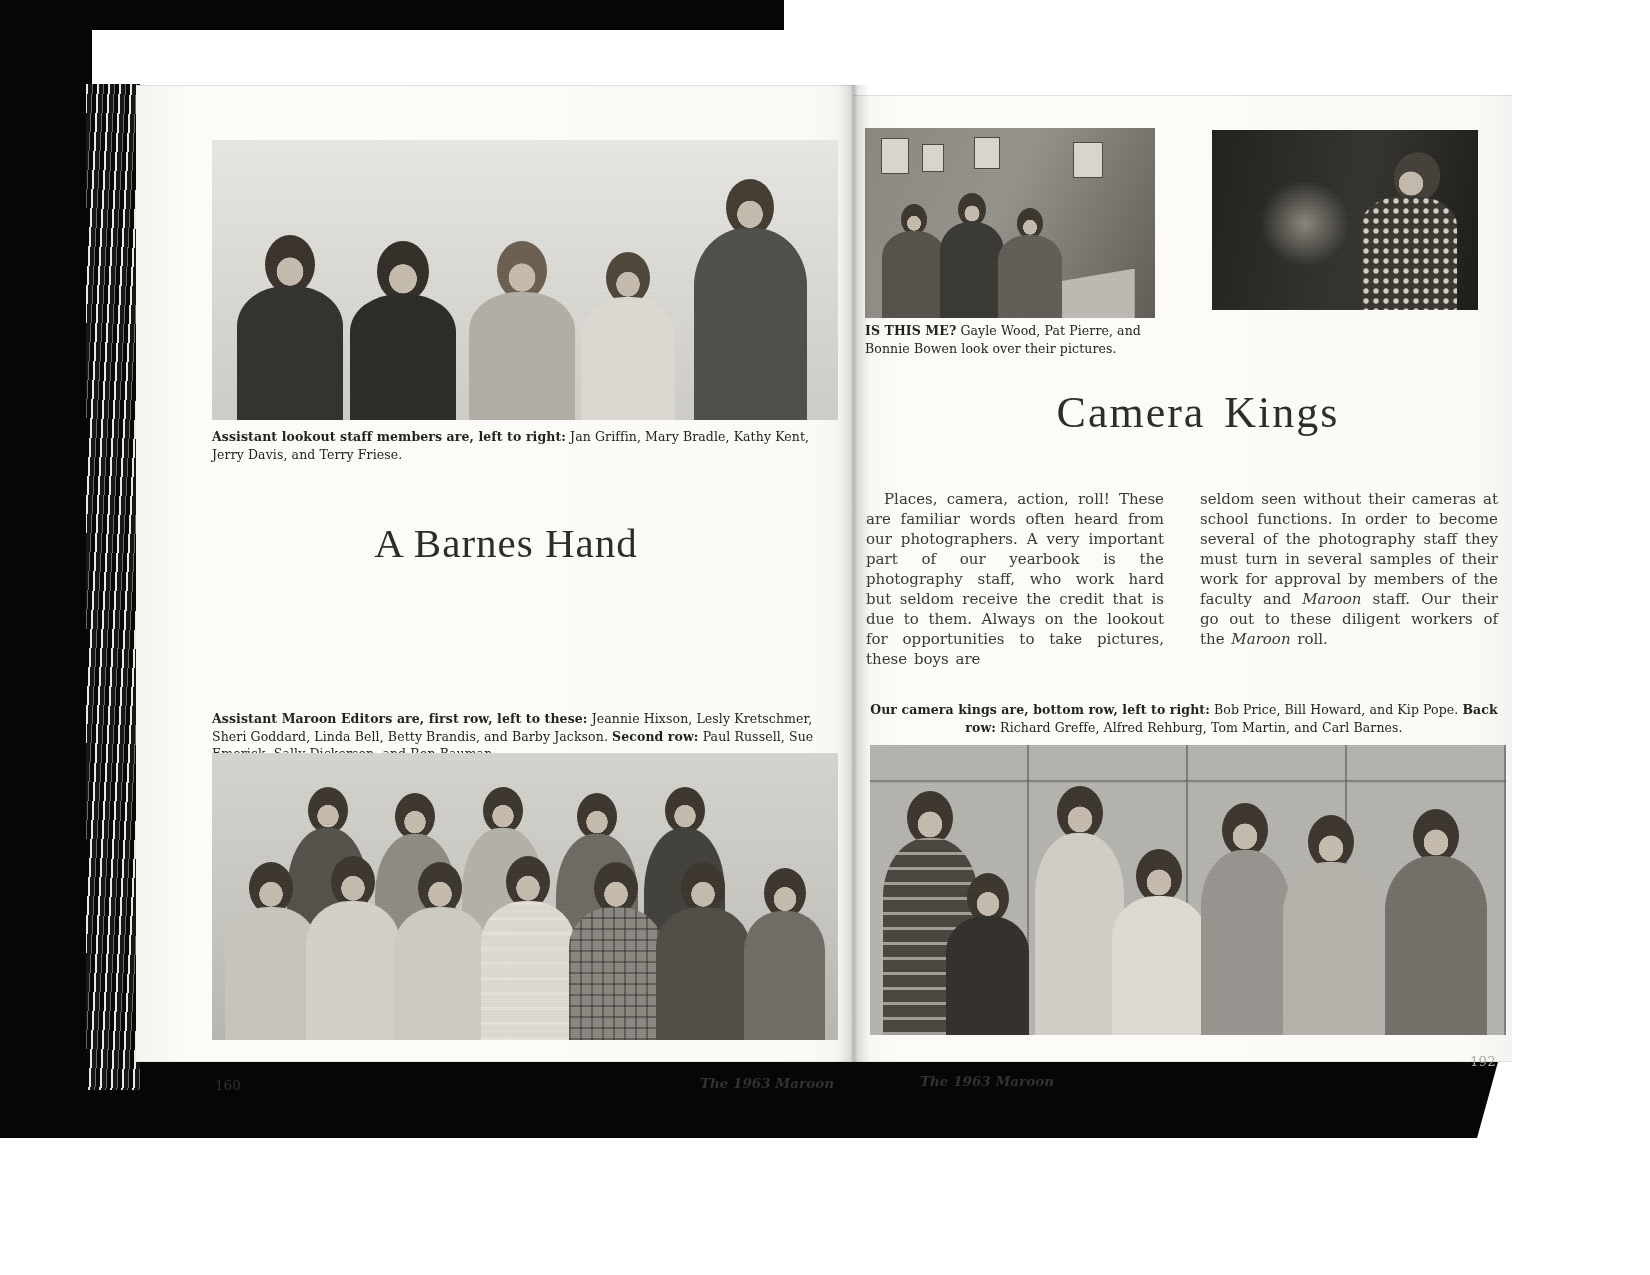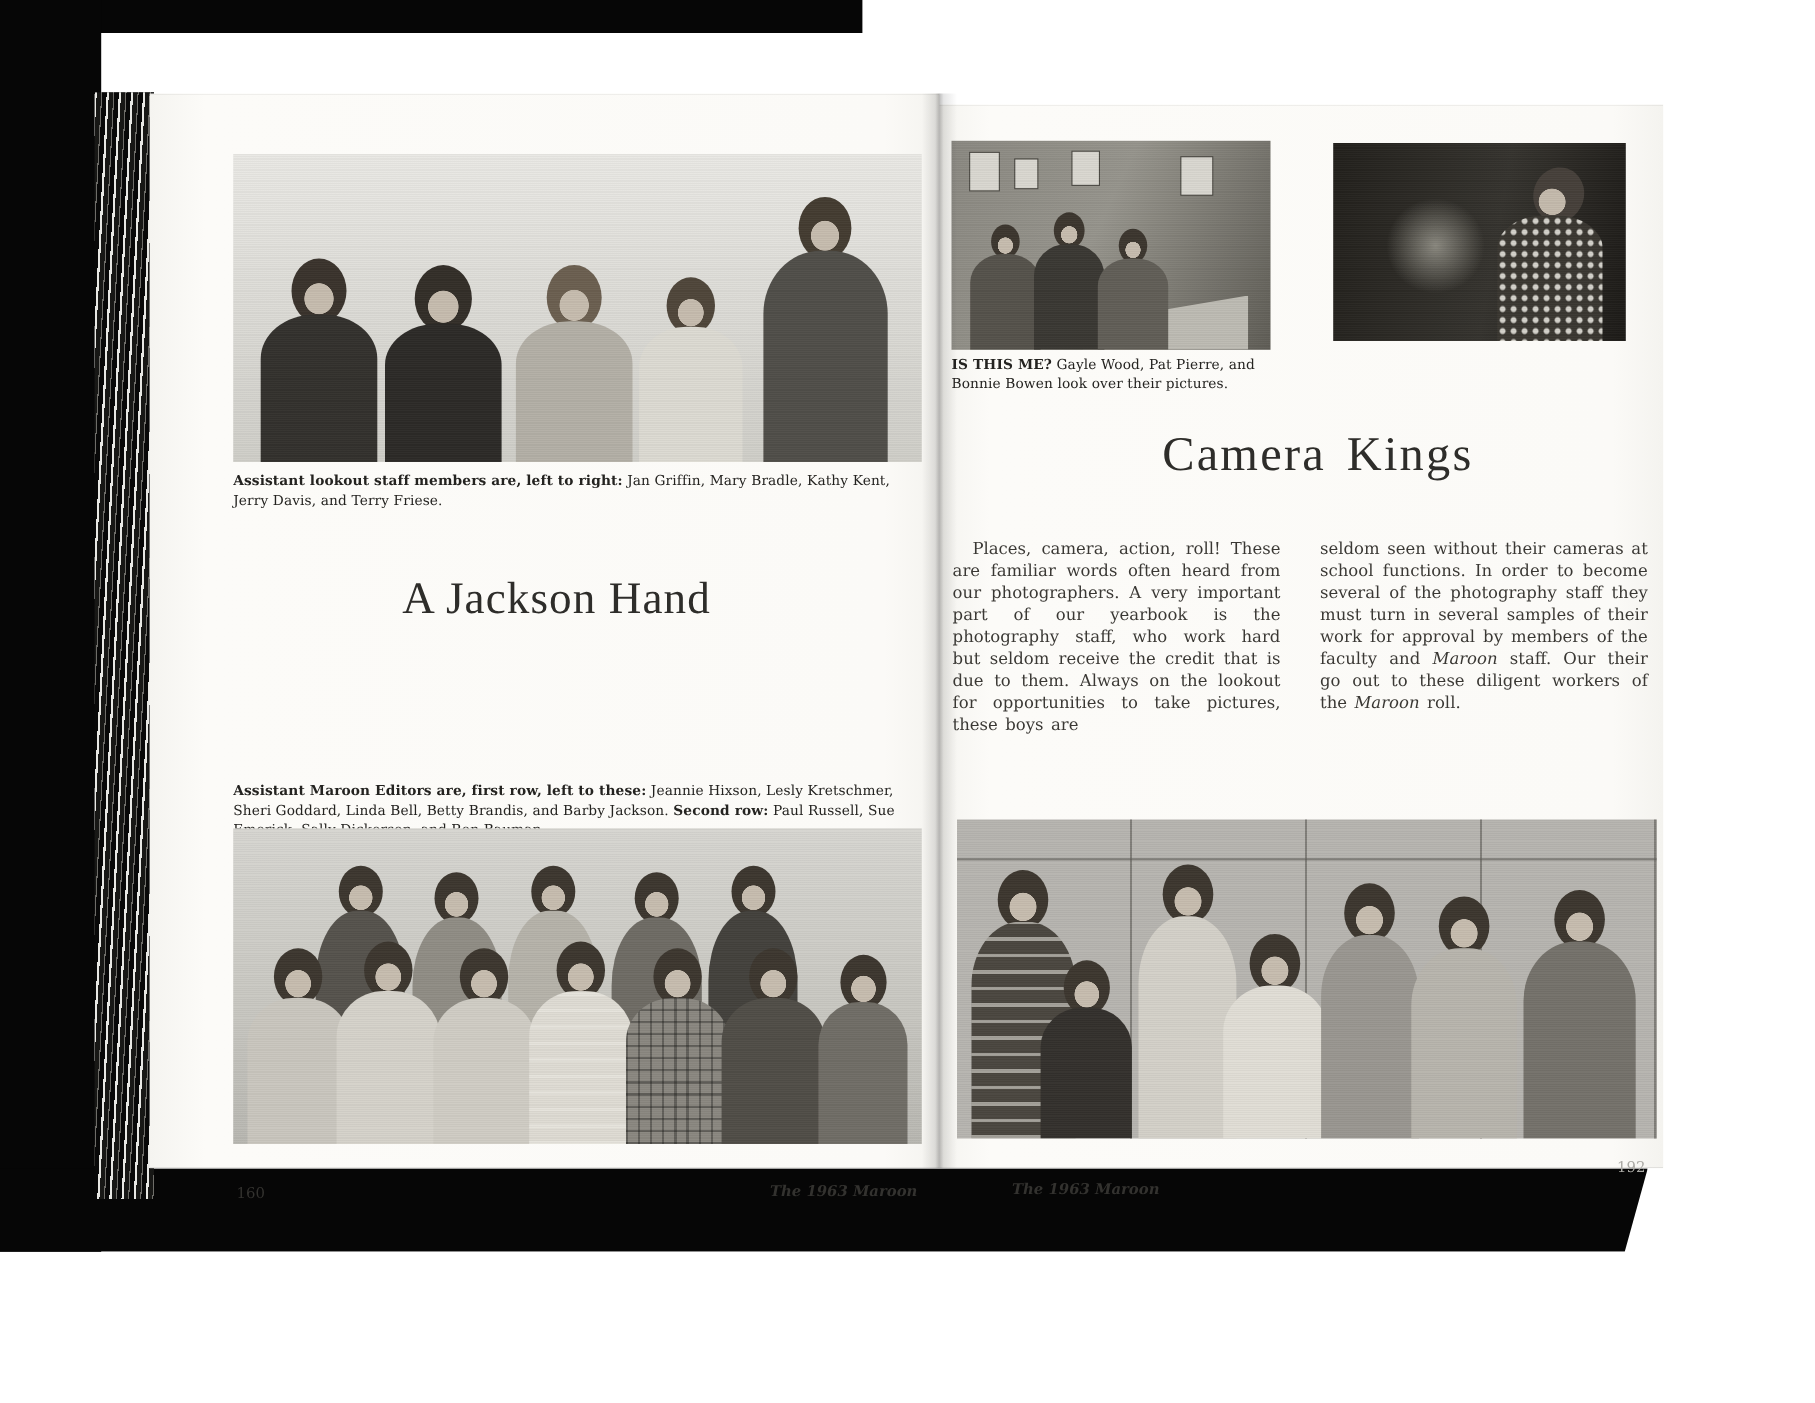--- a/index.html
+++ b/index.html
@@ -112,21 +112,21 @@
           <div class="p-head" style="width: 48px; height: 57px; background: radial-gradient(58% 52% at 50% 62%, rgb(198, 188, 174) 0px, rgb(198, 188, 174) 45%, rgb(68, 60, 49) 47%);"></div>
           <div class="p-torso" style="top: 49px; background-color: rgb(80, 78, 73);"></div>
         </div>
       </div>
 
     <div class="caption" style="left:76px;top:343px;width:626px;">
       <b>Assistant lookout staff members are, left to right:</b><span> Jan Griffin, Mary Bradle, Kathy Kent, Jerry Davis, and Terry Friese.</span>
     </div>
 
     <div class="big-title lp-title">
-      <div>A Jackson Hand</div>
+      <div>A Barnes Hand</div>
     </div>
 
     <div class="caption" style="left:76px;top:625px;width:632px;">
       <b>Assistant Maroon Editors are, first row, left to these:</b><span> Jeannie Hixson, Lesly Kretschmer, Sheri Goddard, Linda Bell, Betty Brandis, and Barby Jackson. </span><b>Second row:</b><span> Paul Russell, Sue Emerick, Sally Dickerson, and Ron Bauman.</span>
     </div>
 
     <div class="photo photo-b">
         <div class="fig" style="left: 12%; width: 13%; height: 88%;">
           <div class="p-head" style="width: 40px; height: 47px; background: radial-gradient(58% 52% at 50% 62%, rgb(198, 188, 174) 0px, rgb(198, 188, 174) 45%, rgb(60, 54, 46) 47%);"></div>
           <div class="p-torso" style="top: 41px; background-color: rgb(85, 82, 76);"></div>
@@ -219,20 +219,23 @@
 
     <div class="bodycols">
       <div class="bodycol first">
         <p>Places, camera, action, roll! These are familiar words often heard from our photographers. A very important part of our yearbook is the photography staff, who work hard but seldom receive the credit that is due to them. Always on the lookout for opportunities to take pictures, these boys are</p>
       </div>
       <div class="bodycol">
         <p><span>seldom seen without their cameras at school functions. In order to become several of the photography staff they must turn in several samples of their work for approval by members of the faculty and </span><span class="it">Maroon</span><span> staff. Our their go out to these diligent workers of the </span><span class="it">Maroon</span><span> roll.</span></p>
       </div>
     </div>
 
+    <div class="caption" style="left:10px;top:606px;width:640px;text-align:center;">
+      <b>Our camera kings are, bottom row, left to right:</b><span> Bob Price, Bill Howard, and Kip Pope. </span><b>Back row:</b><span> Richard Greffe, Alfred Rehburg, Tom Martin, and Carl Barnes.</span>
+    </div>
 
     <div class="photo photo-e">
         <div class="fig fairisle" style="left: 2%; width: 15%; height: 84%;">
           <div class="p-head" style="width: 46px; height: 54px; background: radial-gradient(58% 52% at 50% 62%, rgb(198, 188, 174) 0px, rgb(198, 188, 174) 45%, rgb(60, 54, 46) 47%);"></div>
           <div class="p-torso" style="top: 47px; background-color: rgb(74, 70, 63);"></div>
         </div>
         <div class="fig" style="left: 12%; width: 13%; height: 56%;">
           <div class="p-head" style="width: 42px; height: 50px; background: radial-gradient(58% 52% at 50% 62%, rgb(198, 188, 174) 0px, rgb(198, 188, 174) 45%, rgb(60, 54, 46) 47%);"></div>
           <div class="p-torso" style="top: 43px; background-color: rgb(51, 48, 44);"></div>
         </div>

